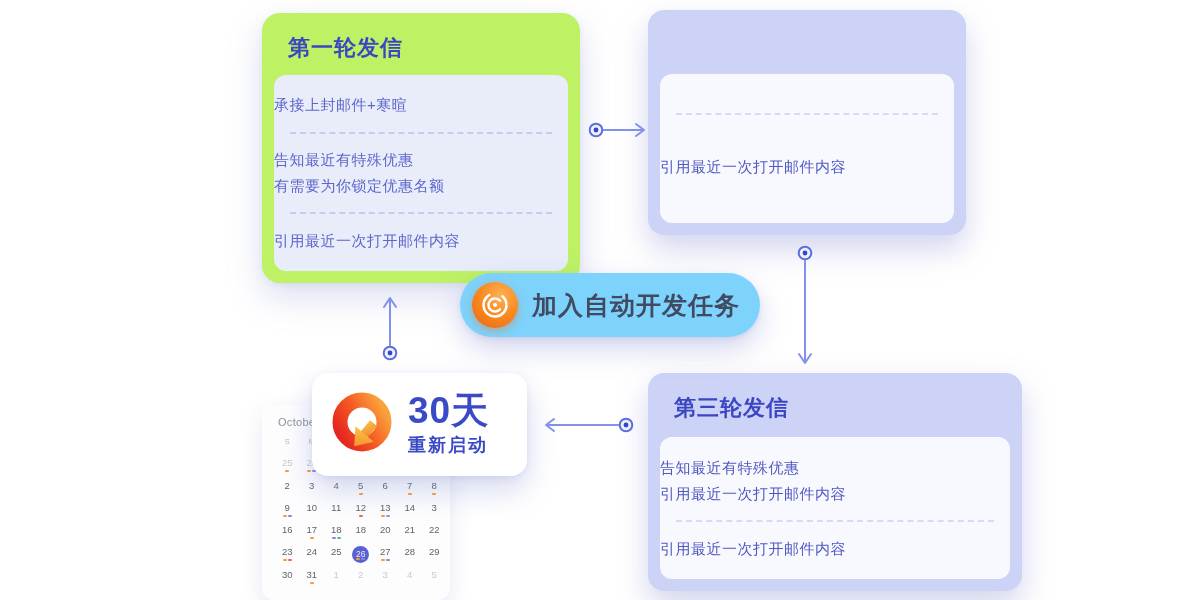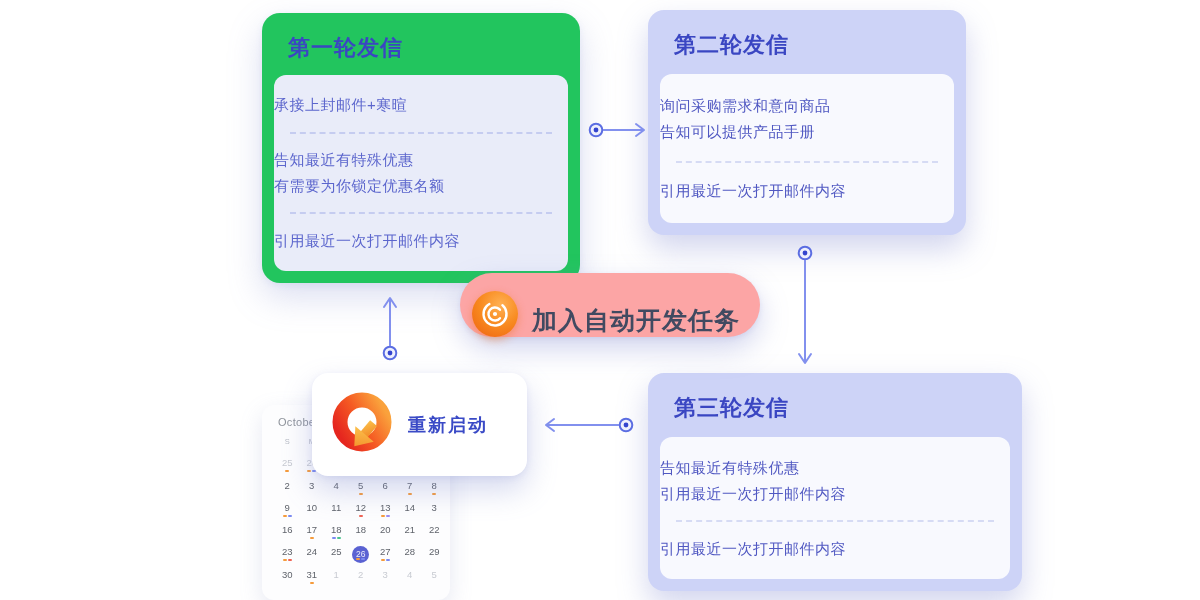--- a/index.html
+++ b/index.html
@@ -6,21 +6,21 @@
   body{
     width:1200px;height:600px;position:relative;overflow:hidden;
     background:#ffffff;
     font-family:"Liberation Sans","DejaVu Sans",sans-serif;
   }
   .canvas{position:absolute;inset:0;}
 
   
   .card{position:absolute;border-radius:18px;}
   .card-white{
-    background:#22c55e;
+    background:#bef264;
     box-shadow:0 14px 34px rgba(125,136,205,.28), 0 2px 6px rgba(125,136,205,.12);
   }
   .card-lav{
     background:#cdd3f7;
     box-shadow:0 14px 30px rgba(125,136,205,.35);
     border-radius:16px;
   }
   .card-title{
     display:block;font-size:22px;font-weight:bold;color:#3a46c2;
     padding:20px 0 0 26px;letter-spacing:1px;
@@ -35,23 +35,23 @@
   .sec{padding:6px 0;}
   .line{display:block;font-size:15px;line-height:26px;letter-spacing:.5px;}
   .panel-lav .line{color:#5c66cd;}
   .panel-white .line{color:#5058c2;}
   .divider{border-top:2px dashed #c5ccf0;margin:2px 16px;height:0;}
   .panel-white .divider{border-top-color:#d6dbf4;}
 
   
   .pill{
     position:absolute;left:460px;top:273px;width:300px;height:64px;
-    background:#fca5a5;border-radius:33px;
+    background:#7dd3fc;border-radius:33px;
     box-shadow:0 12px 28px rgba(125,136,205,.35), 0 2px 5px rgba(125,136,205,.15);
-    display:flex;align-items:flex-end;padding-left:12px;box-sizing:border-box;
+    display:flex;align-items:center;padding-left:12px;box-sizing:border-box;
   }
   .pill-icon{
     width:46px;height:46px;border-radius:50%;
     background:radial-gradient(circle at 62% 30%, #ffb053 0%, #f88a1f 48%, #ed5f10 100%);
     display:flex;align-items:center;justify-content:center;flex:0 0 auto;
     box-shadow:0 3px 8px rgba(238,110,30,.45);
   }
   .pill-label{
     margin-left:14px;font-size:25px;font-weight:bold;color:#414a61;letter-spacing:1px;
   }
@@ -112,26 +112,21 @@
         <span class="line">有需要为你锁定优惠名额</span>
       </div>
       <div class="divider"></div>
       <div class="sec">
         <span class="line">引用最近一次打开邮件内容</span>
       </div>
     </div>
   </div>
 
   <div class="card card-lav" style="left:648px;top:10px;width:318px;height:225px;">
-    <span class="card-title">第二轮发信</span>
     <div class="panel panel-white">
-      <div class="sec">
-        <span class="line">询问采购需求和意向商品</span>
-        <span class="line">告知可以提供产品手册</span>
-      </div>
       <div class="divider"></div>
       <div class="sec">
         <span class="line">引用最近一次打开邮件内容</span>
       </div>
     </div>
   </div>
 
   <div class="card card-lav" style="left:648px;top:373px;width:374px;height:218px;">
     <span class="card-title">第三轮发信</span>
     <div class="panel panel-white">
@@ -172,20 +167,21 @@
           </linearGradient>
         </defs>
         <circle cx="38" cy="35" r="22" fill="none" stroke="url(#qring)" stroke-width="15"></circle>
         <g transform="rotate(40 38 50)">
           <rect x="33.5" y="32" width="9" height="16" fill="url(#qarrow)"></rect>
           <polygon points="26,46 50,46 38,62" fill="url(#qarrow)"></polygon>
         </g>
       </svg>
     </span>
     <div class="restart-text">
+      <span class="restart-days">30天</span>
       <span class="restart-caption">重新启动</span>
     </div>
   </div>
 
   <div class="calendar">
     <span class="cal-month">October</span>
     <div class="cal-grid">
         <div class="cal-letter">S</div>
         <div class="cal-letter">M</div>
         <div class="cal-letter">T</div>

